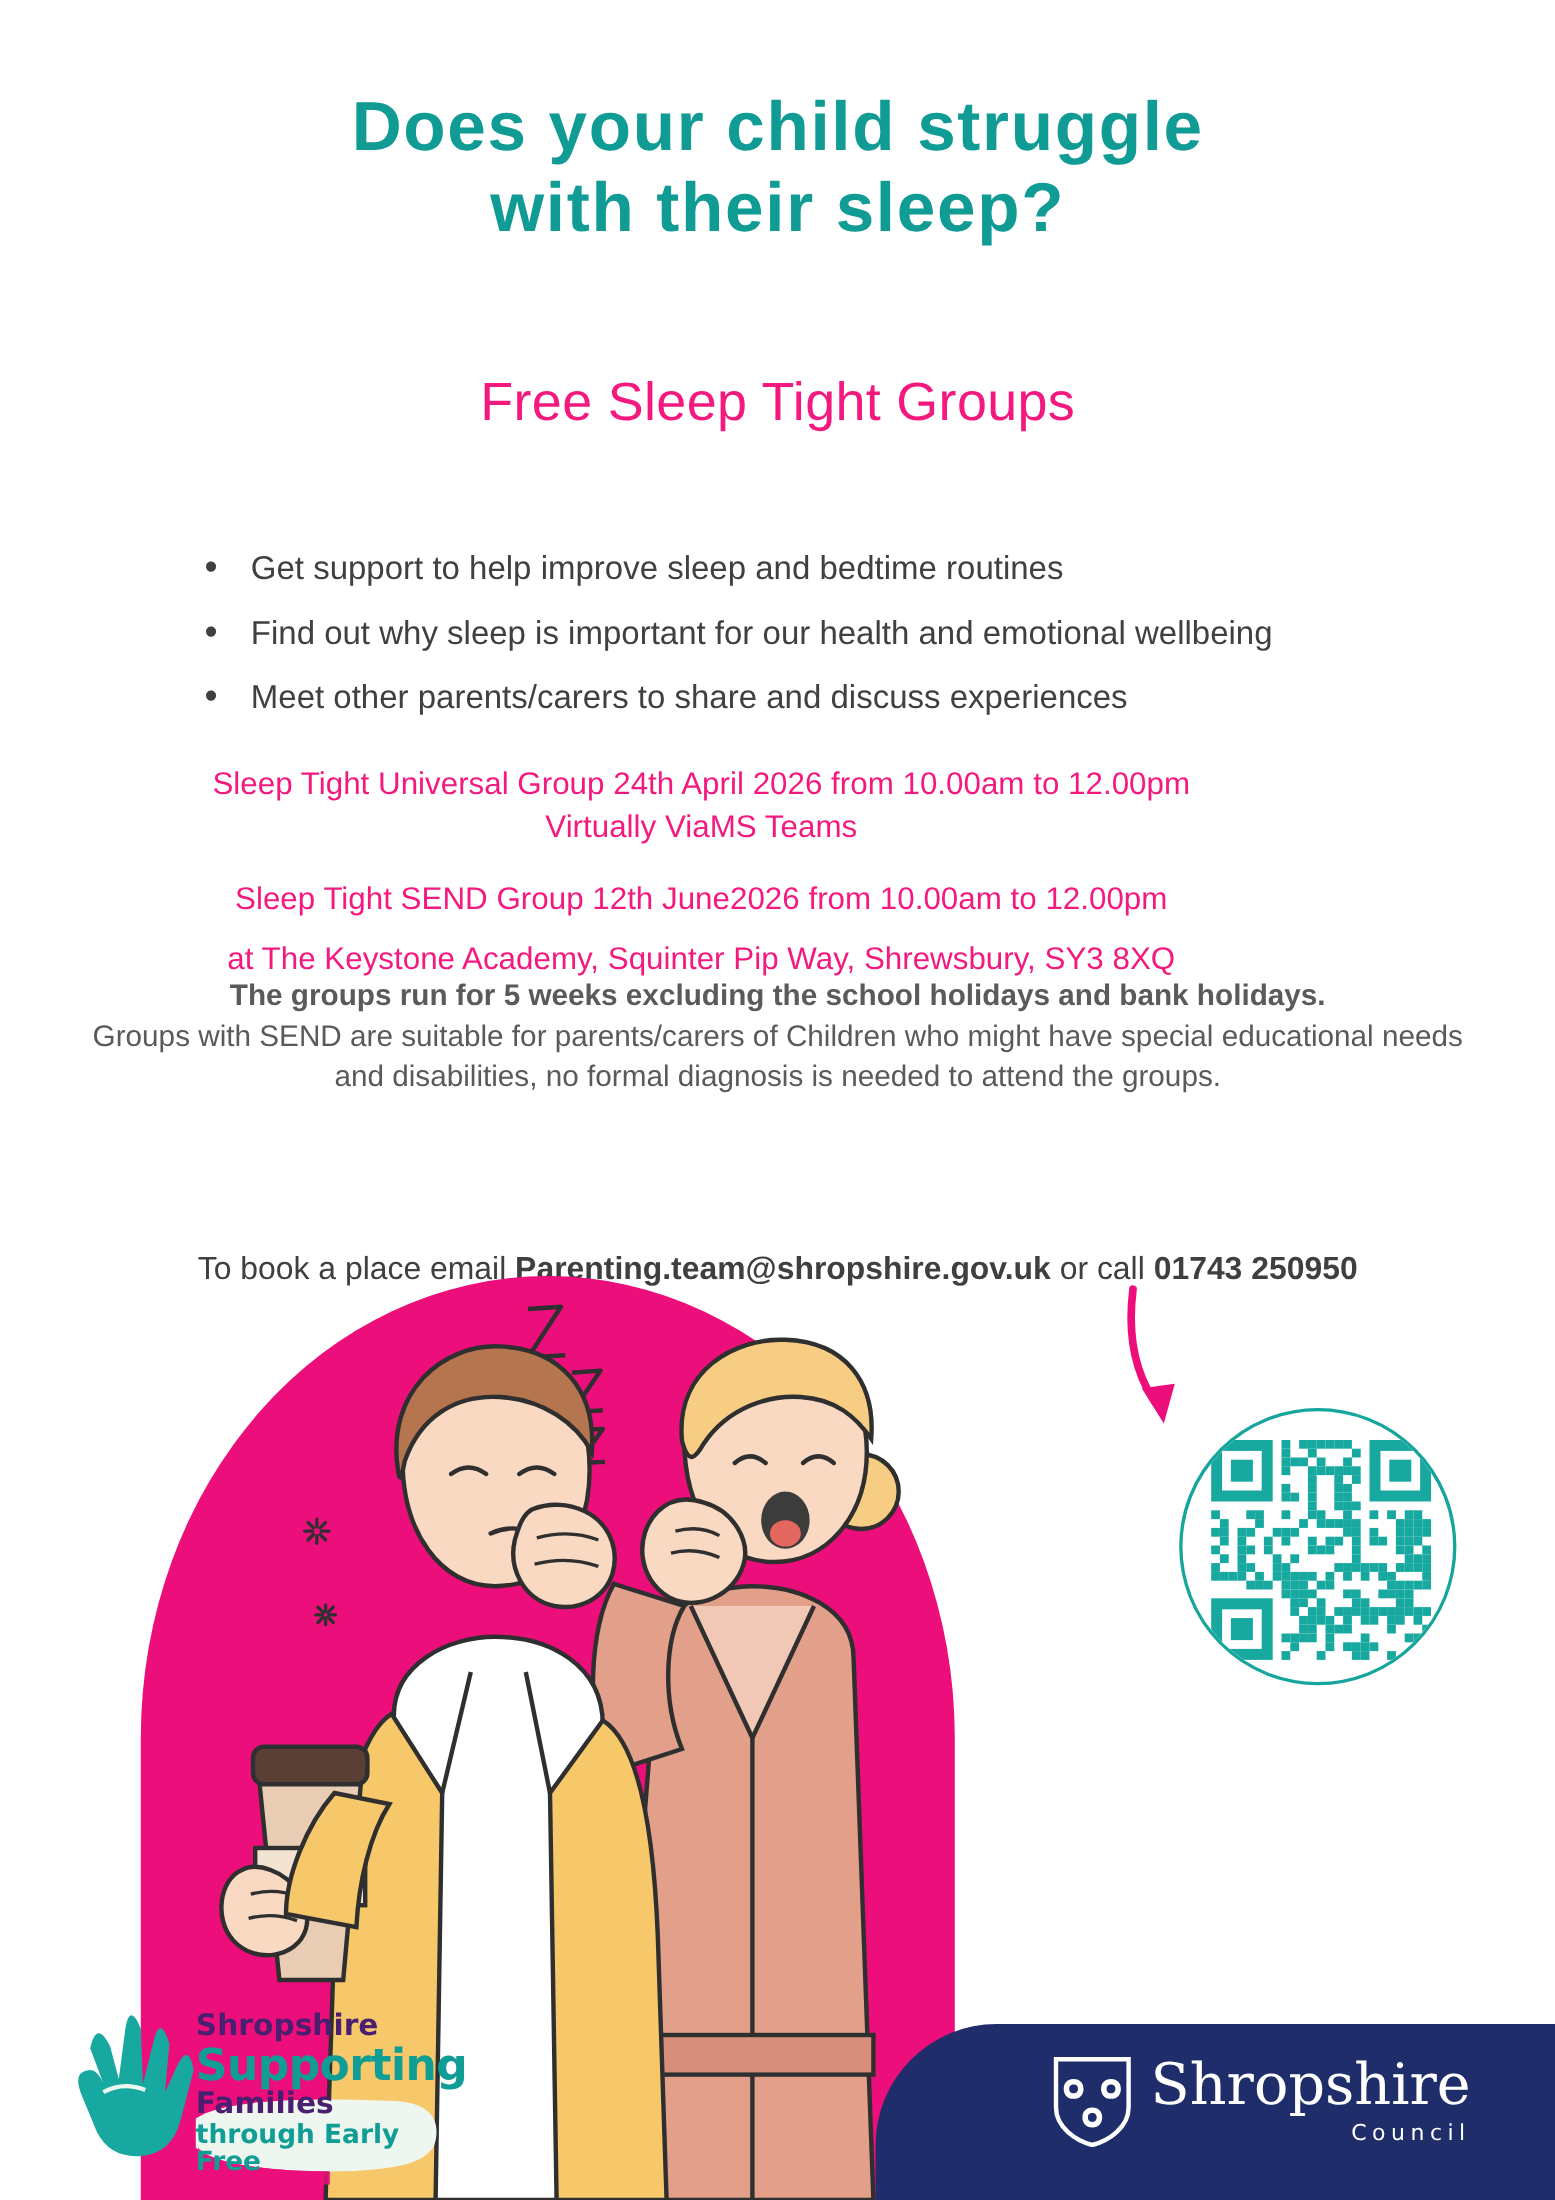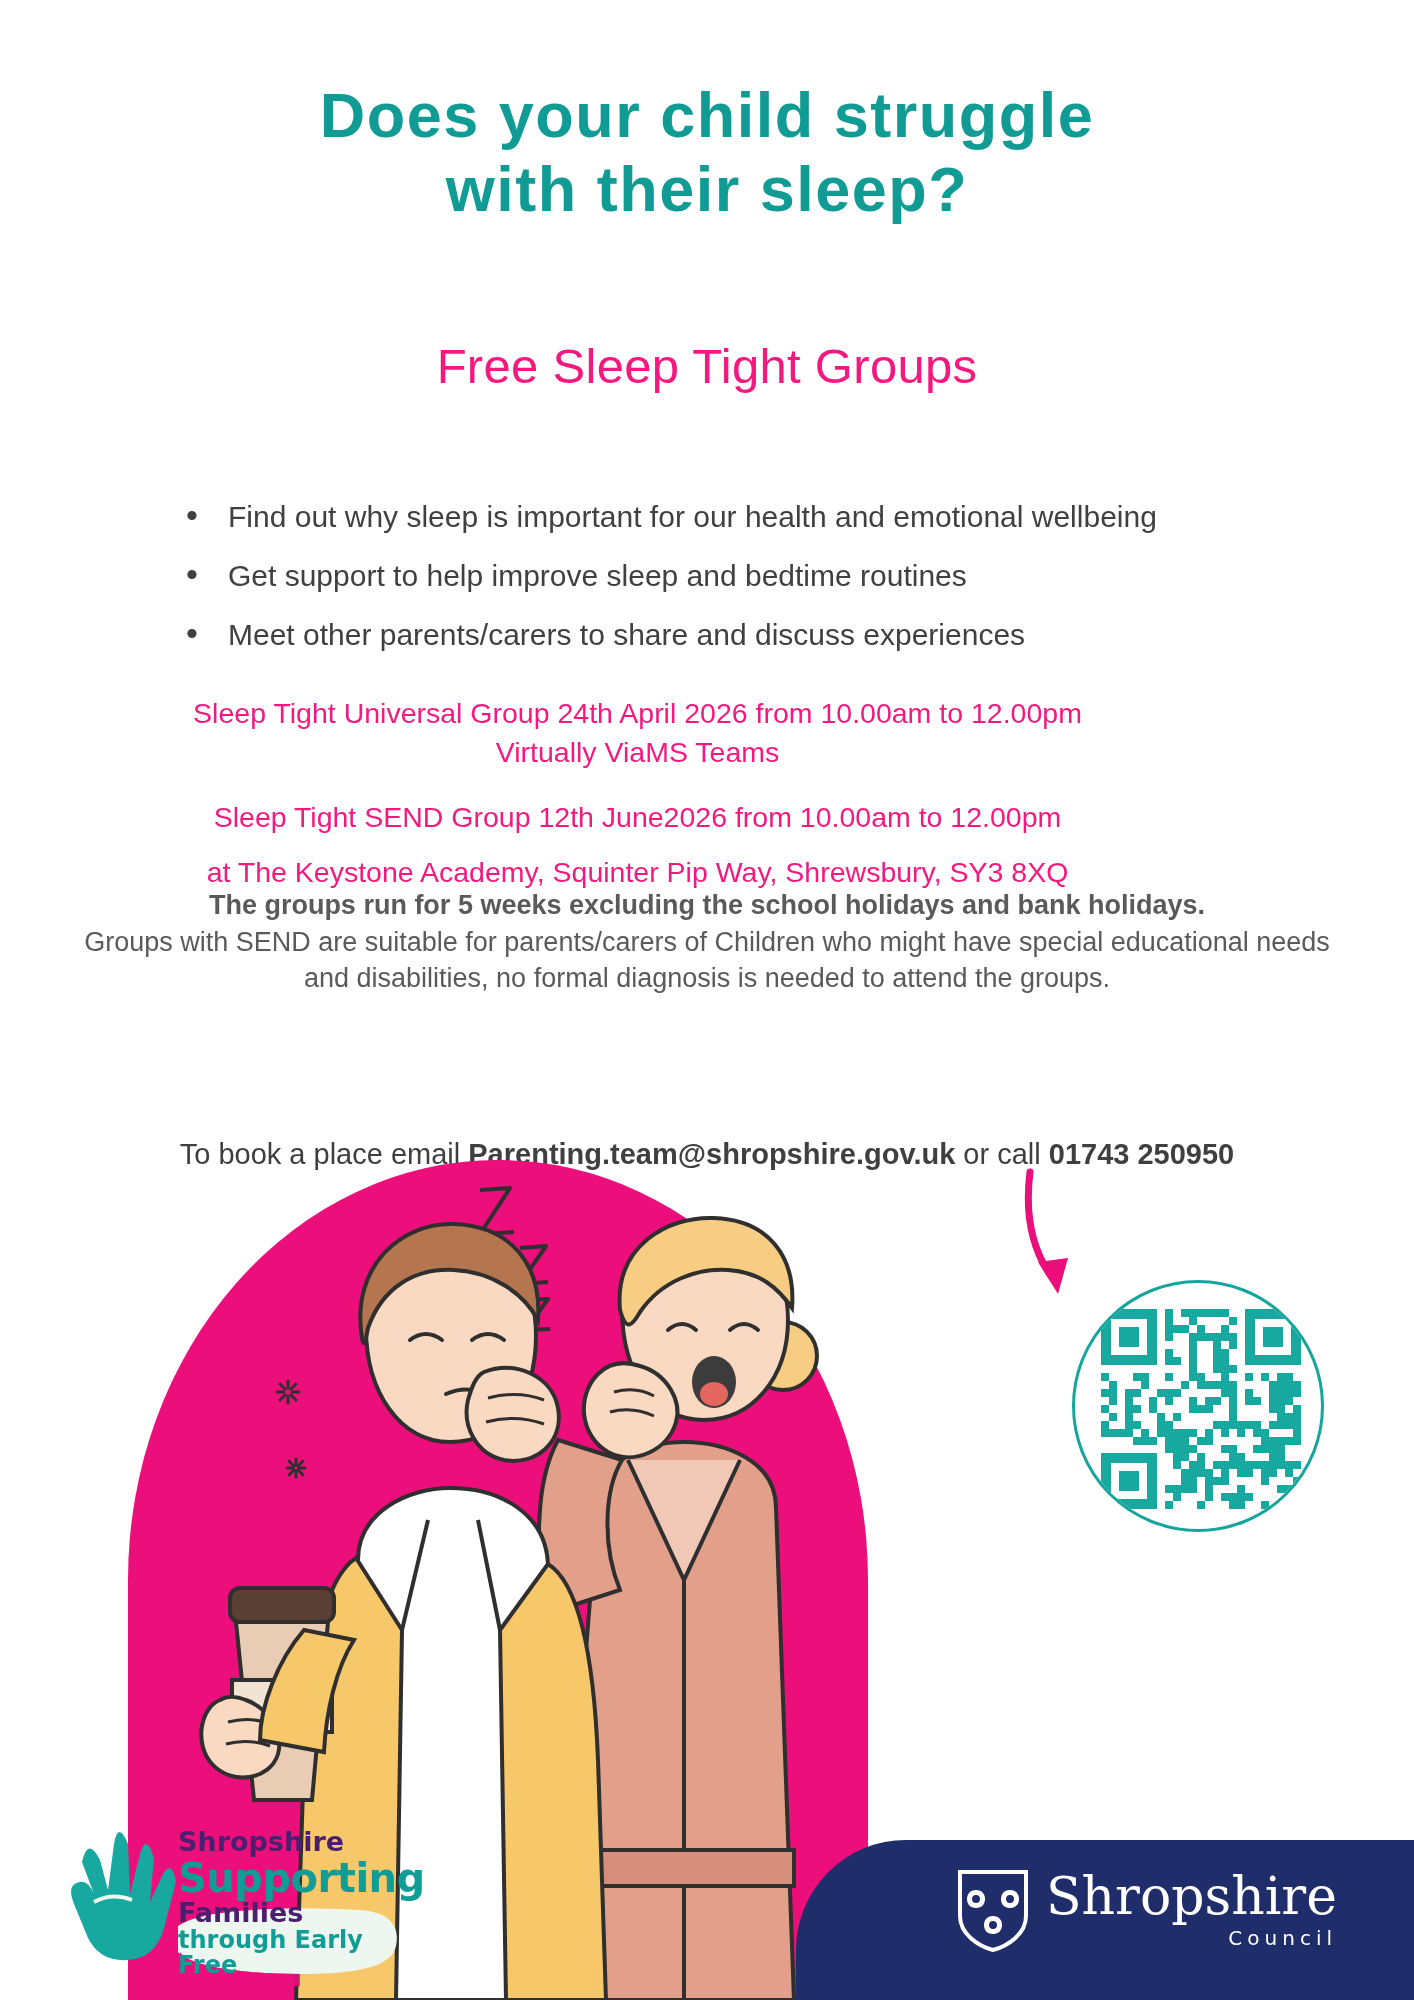--- a/index.html
+++ b/index.html
@@ -224,22 +224,22 @@
 
   <div class="headline">
     <span>Does your child struggle</span>
     <span class="l2">with their sleep?</span>
   </div>
 
   <div class="subhead">Free Sleep Tight Groups</div>
 
 
   <ul class="bullets">
+    <li><span>Get support to help improve sleep and bedtime routines</span></li>
     <li><span>Find out why sleep is important for our health and emotional wellbeing</span></li>
-    <li><span>Get support to help improve sleep and bedtime routines</span></li>
     <li><span>Meet other parents/carers to share and discuss experiences</span></li>
   </ul>
 
   <div class="pinkblock pb1">
     <div>Sleep Tight Universal Group 24th April 2026 from 10.00am to 12.00pm</div>
     <div>Virtually ViaMS Teams</div>
   </div>
 
   <div class="pinkblock pb2">Sleep Tight SEND Group 12th June2026 from 10.00am to 12.00pm</div>
   <div class="pinkblock pb3">at The Keystone Academy, Squinter Pip Way, Shrewsbury, SY3 8XQ</div>

